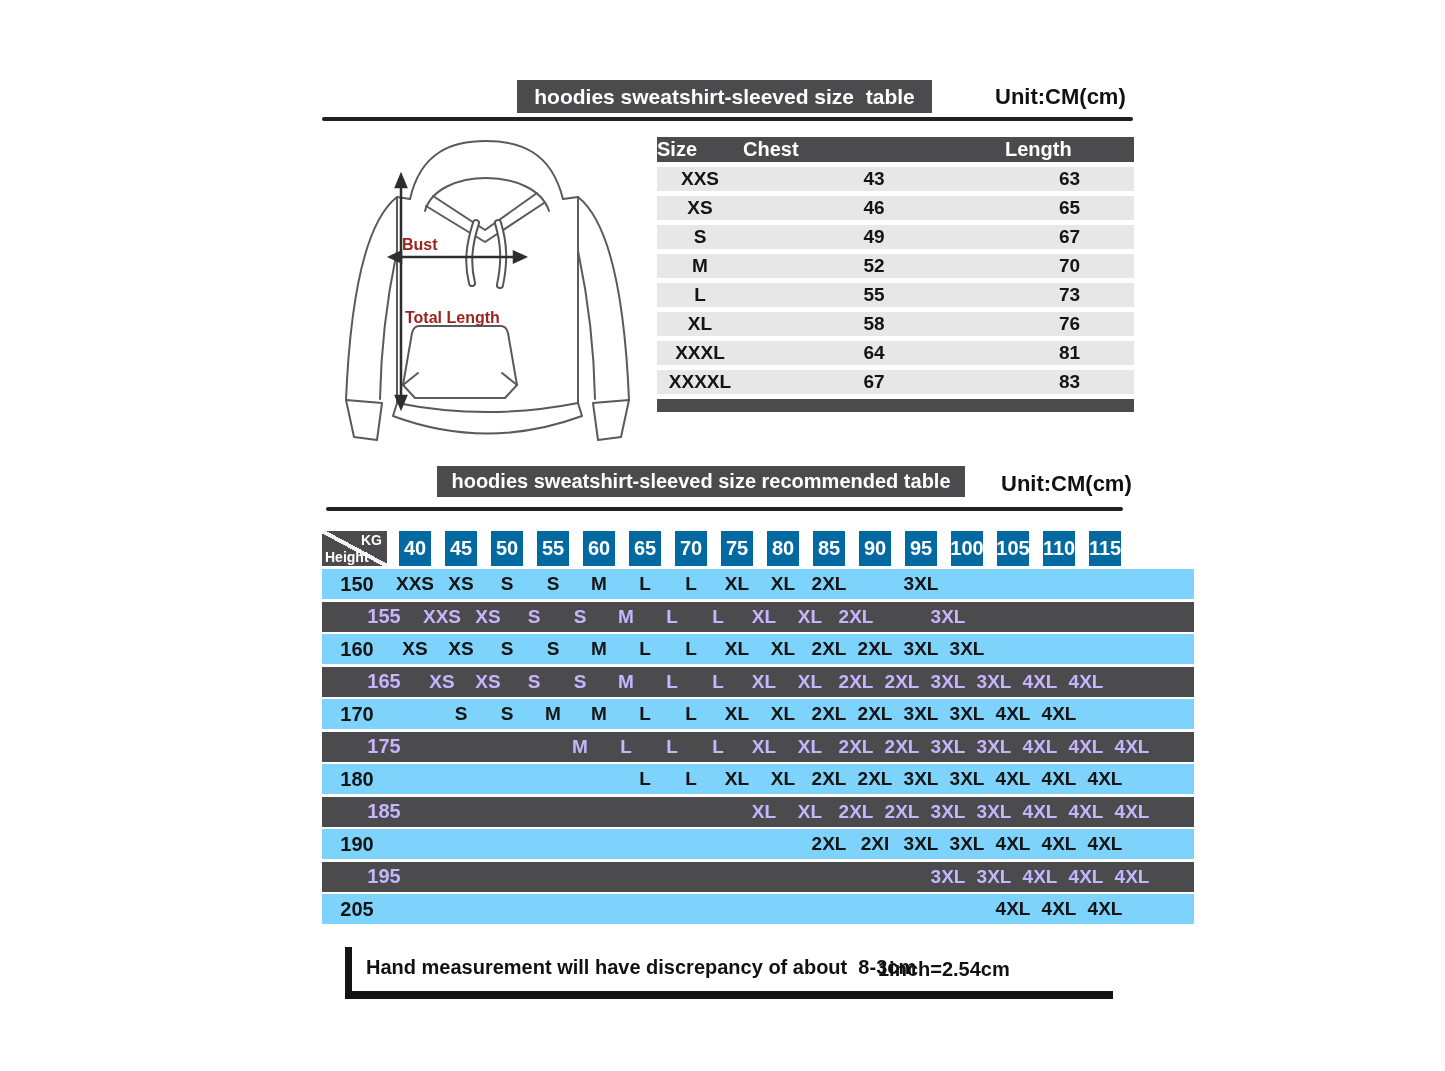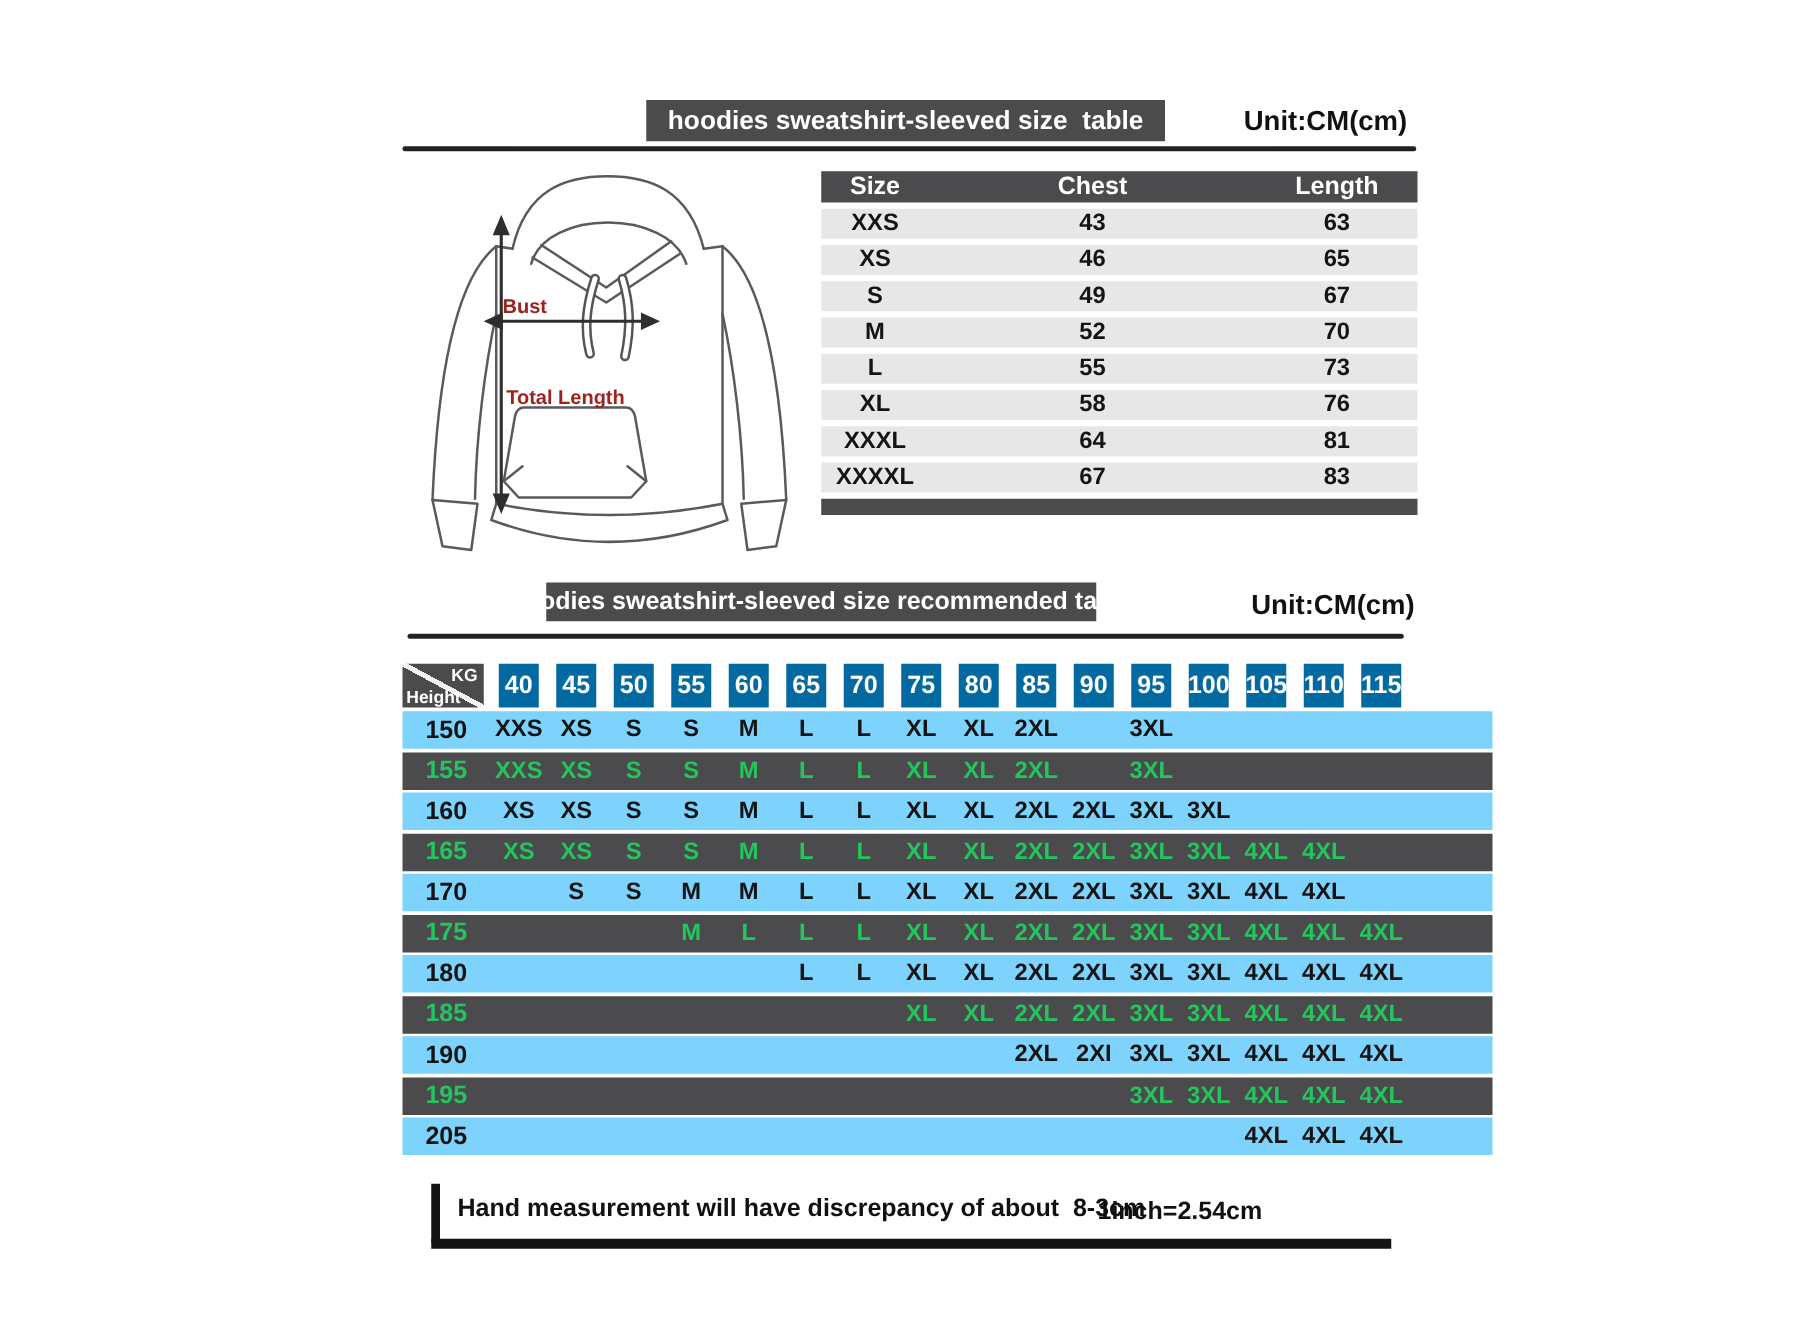--- a/index.html
+++ b/index.html
@@ -3,55 +3,55 @@
 <meta charset="utf-8">
 <style>
   html,body{margin:0;padding:0;background:#fff;}
   .canvas{position:relative;width:1445px;height:1071px;background:#ffffff;overflow:hidden;
           font-family:"Liberation Sans",sans-serif;color:#141414;border-radius:22px;}
 
   .titlebar{position:absolute;background:#4b4b4d;color:#fff;display:flex;align-items:center;
             justify-content:center;font-weight:bold;}
   .titlebar span{white-space:pre;}
   .t1bar{left:517px;top:80px;width:415px;height:33px;font-size:21px;}
-  .t2bar{left:437px;top:466px;width:440px;height:31px;font-size:20px;text-align:center;}
+  .t2bar{left:437px;top:466px;width:528px;height:31px;font-size:20px;text-align:center;}
 
   .unit{position:absolute;font-weight:bold;font-size:22px;color:#111;}
   .u1{left:995px;top:84px;}
   .u2{left:1001px;top:471px;}
 
   .hrule{position:absolute;height:4px;background:#212121;border-radius:2px;}
   .r1{left:322px;top:117px;width:811px;}
   .r2{left:326px;top:507px;width:797px;}
 
   .hoodie{position:absolute;left:333px;top:133px;width:307px;height:330px;}
   .redlab{font:bold 16px "Liberation Sans",sans-serif;fill:#9c231e;}
 
   
   .table1{position:absolute;left:657px;top:137px;width:477px;}
   .t1-head{display:grid;grid-template-columns:86px 262px 129px;height:25px;background:#4b4b4d;
-           color:#fff;font-size:20px;font-weight:bold;align-items:center;text-align:center;}
+           color:#fff;font-size:20px;font-weight:bold;align-items:center;text-align:left;}
   .t1-row{display:grid;grid-template-columns:86px 262px 129px;height:24px;margin-top:5px;
           background:#e7e7e7;font-size:19px;font-weight:bold;align-items:center;text-align:center;}
   .t1-footbar{height:13px;margin-top:5px;background:#4b4b4d;}
 
   
   .table2{position:absolute;left:322px;top:531px;width:872px;}
   .t2-head{display:grid;grid-template-columns:70px repeat(16,46px);height:35px;margin-bottom:3px;}
   .t2-head-cell{margin:0 7px;background:#0369a1;color:#fff;font-weight:bold;font-size:20px;
                 display:flex;align-items:center;justify-content:center;}
   .t2-corner{position:relative;margin-right:5px;color:#fff;font-weight:bold;
              background:linear-gradient(to top right,#4b4b4d calc(50% - 2px),#f2f2f2 calc(50% - 2px),
                         #f2f2f2 calc(50% + 2px),#4b4b4d calc(50% + 2px));}
   .corner-kg{position:absolute;top:1px;right:5px;font-size:14px;}
   .corner-h{position:absolute;bottom:1px;left:3px;font-size:14px;}
   .t2-row{display:grid;grid-template-columns:70px repeat(16,46px);height:30px;margin-bottom:2.5px;
           align-items:center;text-align:center;font-weight:bold;font-size:19px;}
   .t2-row.light{background:#7dd3fc;color:#141414;}
-  .t2-row.dark{background:#4b4b4d;color:#22c55e;}
+  .t2-row.dark{background:#4b4b4d;color:#c4b5fd;padding-left:27px;}
   .t2-height{font-size:20px;}
 
   
   .note-vbar{position:absolute;left:345px;top:947px;width:7px;height:47px;background:#141414;}
   .note-hbar{position:absolute;left:345px;top:991px;width:768px;height:8px;background:#141414;}
   .note-text{position:absolute;font-weight:bold;font-size:20px;color:#111;white-space:pre;}
   .n1{left:366px;top:956px;}
   .n2{left:878px;top:958px;}
 </style>
 </head>

